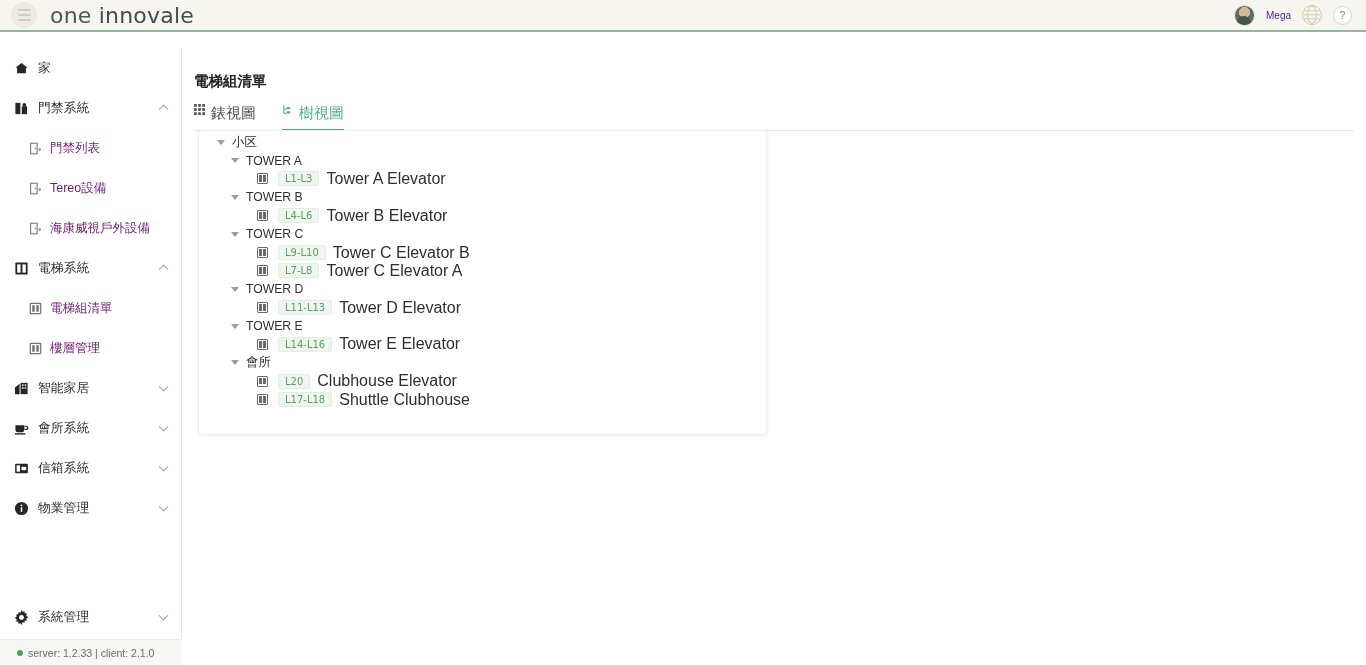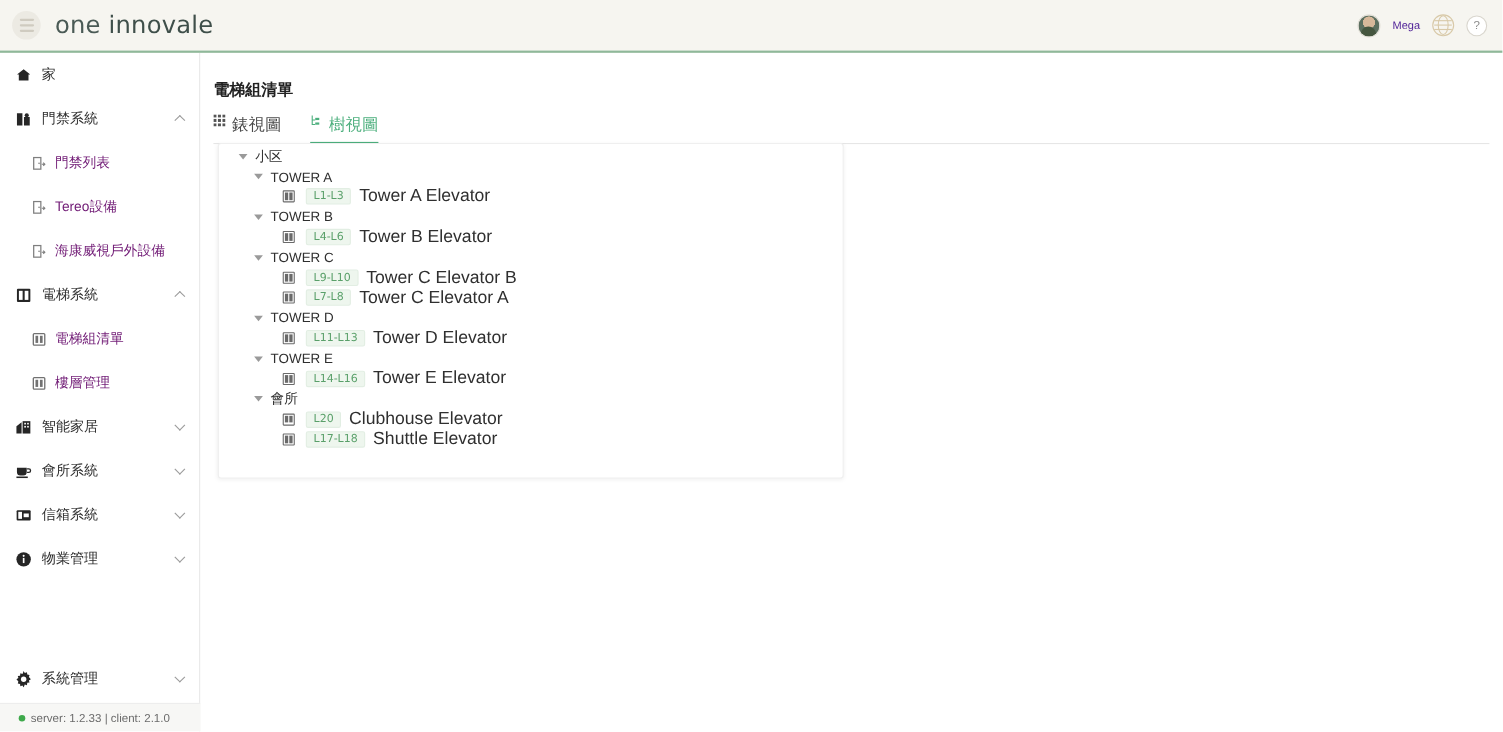--- a/index.html
+++ b/index.html
@@ -7,21 +7,21 @@
     width: 1366px; height: 665px;
     font-family: "Liberation Sans", "DejaVu Sans", sans-serif;
     background: #ffffff;
     overflow: hidden;
     color: #333;
   }
   #app { position: relative; width: 1366px; height: 665px; }
 
   
   .topbar {
-    position: absolute; left: 0; top: 0; width: 1366px; height: 48px;
+    position: absolute; left: 0; top: 0; width: 1366px; height: 32px;
     background: #f6f5f0;
     border-bottom: 2px solid #8fb89a;
     display: flex; align-items: center;
     z-index: 30;
   }
   .burger {
     width: 26px; height: 26px; border-radius: 50%;
     background: #eceae3;
     margin-left: 11px;
     display: flex; flex-direction: column; align-items: center; justify-content: center;
@@ -454,18 +454,18 @@
         <span class="tlabel cn">會所</span>
       </div>
       <div class="tnode g2">
         <span class="elev-ic"></span>
         <span class="badge">L20</span>
         <span class="ename">Clubhouse Elevator</span>
       </div>
       <div class="tnode g2">
         <span class="elev-ic"></span>
         <span class="badge">L17-L18</span>
-        <span class="ename">Shuttle Elevator</span>
+        <span class="ename">Shuttle Clubhouse</span>
       </div>
 
     </div>
   </div>
 </div>
 
 </body></html>

